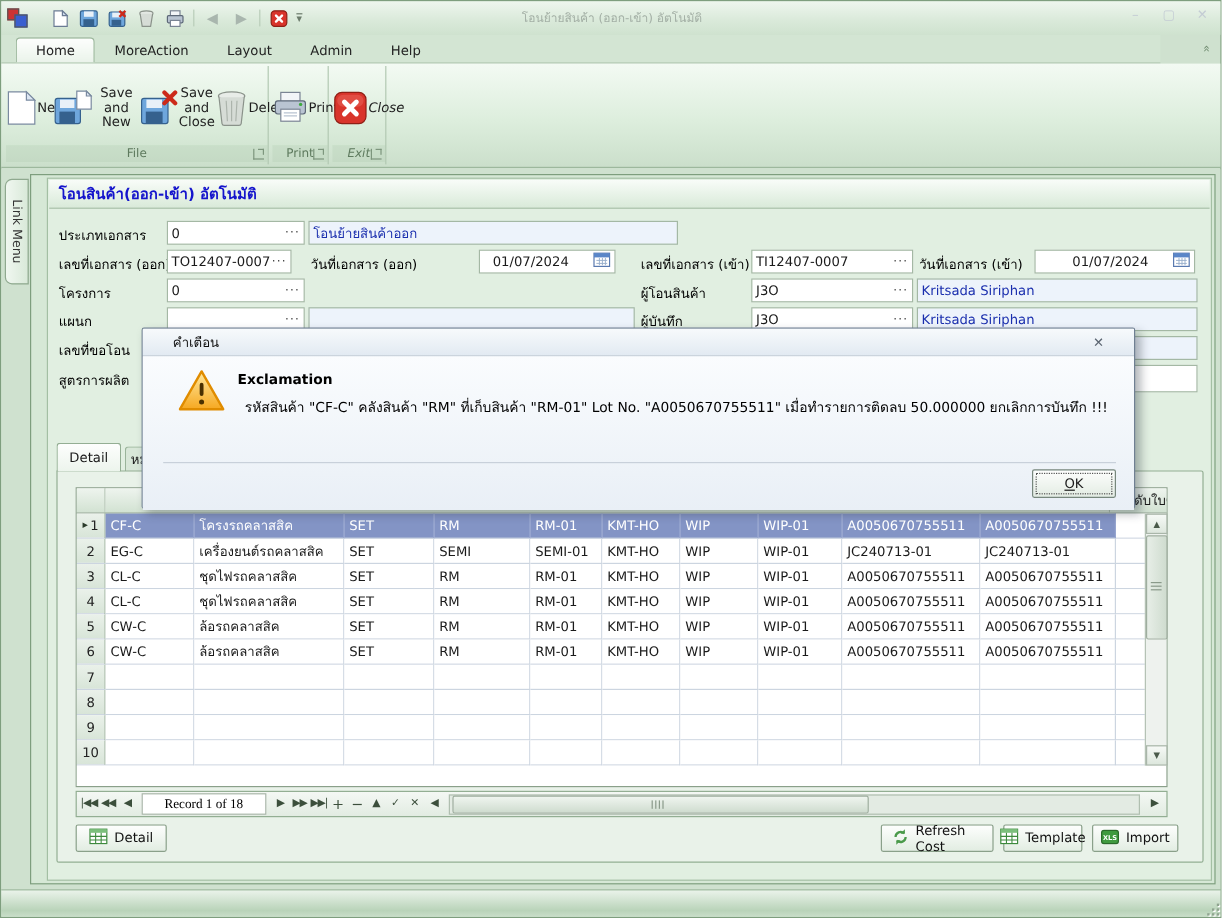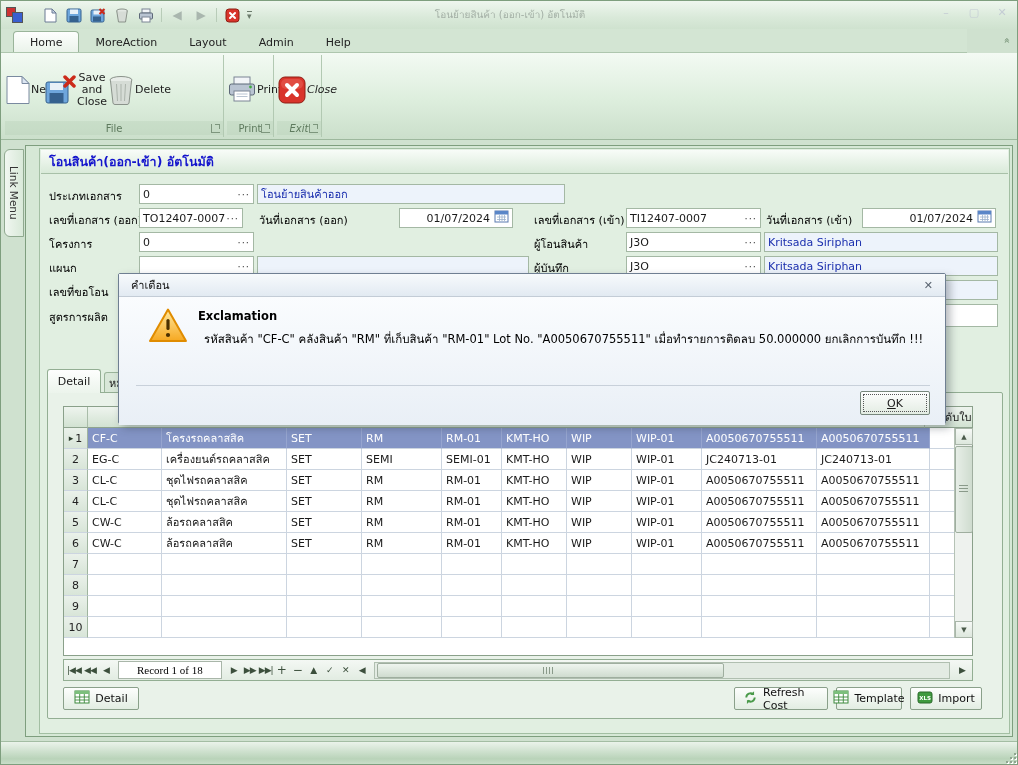--- a/index.html
+++ b/index.html
@@ -56,21 +56,21 @@
   .pagehead{left:40px;top:149px;width:967px;height:24px;
     background:linear-gradient(#f8fcf8,#d9ead9);border-bottom:1px solid #a8c0a8;
     display:flex;align-items:center;padding-left:8px;color:#1414cc;font-weight:bold;font-size:12.5px;}
 
   
   .flabel{height:16px;color:#000;}
   .fld{height:20px;border:1px solid #a4b8a4;background:#fff;display:flex;align-items:center;
     padding:0 3px;overflow:hidden;}
   .fld.ro{background:#edf3fb;color:#1b2fae;}
   .fld .dots{margin-left:auto;color:#444;letter-spacing:1px;font-size:10px;}
-  .fld.date{justify-content:flex-end;gap:4px;}
+  .fld.date{justify-content:flex-end;gap:20px;}
   .fval{white-space:nowrap;}
 
   
   .dtab{left:46px;top:368px;width:54px;height:24px;background:linear-gradient(#fdfefd,#ecf4ec);
     border:1px solid #93ae93;border-bottom:none;border-radius:3px 3px 0 0;z-index:3;
     display:flex;align-items:center;justify-content:center;}
   .ntab{left:103px;top:371px;width:48px;height:21px;background:#d8e7d8;border:1px solid #9ab49a;
     border-bottom:none;border-radius:3px 3px 0 0;display:flex;align-items:center;padding-left:4px;overflow:hidden;}
   .tabpanel{left:46px;top:391px;width:956px;height:327px;background:#e9f2e9;border:1px solid #93ae93;border-radius:0 2px 2px 2px;z-index:2;}
 
@@ -113,21 +113,21 @@
   
   .fbtn{height:23px;border:1px solid #8aa08a;border-radius:2px;
     background:linear-gradient(#fdfefd,#e2ede2);display:flex;align-items:center;justify-content:center;
     gap:5px;padding:0 8px;color:#111;z-index:3;}
 
   
   .dialog{left:117px;top:272px;width:828px;height:151px;background:#eef3f9;
     border:1px solid #6f7f92;border-radius:2px;box-shadow:4px 4px 8px rgba(40,50,60,.35);z-index:50;}
   .dtitle{position:absolute;left:0;top:0;width:100%;height:23px;
     background:linear-gradient(#f7fafc,#e2eaf2);border-bottom:1px solid #c3ccd6;
-    display:flex;align-items:center;padding:0 12px;box-sizing:border-box;color:#111;font-family:Liberation Serif, serif;}
+    display:flex;align-items:center;padding:0 25px;box-sizing:border-box;color:#111;font-family:Liberation Serif, serif;}
   .dclose{margin-left:auto;color:#5a6470;font-size:11px;}
   .dbody{position:absolute;left:0;top:23px;width:100%;height:128px;
     background:linear-gradient(#fafcfe,#e9eff6);}
   .dhead{position:absolute;left:79px;top:12px;font-weight:bold;font-size:11.5px;color:#000;}
   .dmsg{position:absolute;left:85px;top:33px;font-size:11.5px;color:#000;white-space:nowrap;}
   .dsep{position:absolute;left:17px;top:88px;width:794px;height:1px;background:#c8d0da;}
   .okbtn{position:absolute;left:741px;top:94px;width:68px;height:22px;border:1px solid #77877c;
     border-radius:2px;background:linear-gradient(#fdfefd,#e3ece3);
     display:flex;align-items:center;justify-content:center;outline:1px dotted #555;outline-offset:-4px;}
   .okbtn span::first-letter{text-decoration:underline;}
@@ -217,20 +217,32 @@
       <div class="gbtns">
         <div class="rbtn" style="width:40px">
           <span class="ric">
               <svg width="26" height="30" viewBox="0 0 26 30">
                 <path d="M2 1.5h15l7 7v20H2z" fill="#fff" stroke="#7a8aa0"></path>
                 <path d="M17 1.5l7 7h-7z" fill="#dce6f2" stroke="#7a8aa0"></path>
               </svg>
             </span>
           <span>New</span>
         </div>
+        <div class="rbtn" style="width:72px">
+          <span class="ric">
+              <svg width="32" height="30" viewBox="0 0 32 30">
+                <rect x="1" y="7" width="21" height="21" rx="2" fill="#6ea6dc" stroke="#35618e"></rect>
+                <rect x="5" y="8" width="12" height="7" fill="#e8f0f8"></rect>
+                <rect x="4.5" y="18" width="13" height="10" fill="#35618e"></rect>
+                <path d="M19 1h8l4 4v11h-12z" fill="#fff" stroke="#7a8aa0"></path>
+                <path d="M27 1l4 4h-4z" fill="#dce6f2" stroke="#7a8aa0"></path>
+              </svg>
+            </span>
+          <span>Save and New</span>
+        </div>
         <div class="rbtn" style="width:62px">
           <span class="ric">
               <svg width="32" height="30" viewBox="0 0 32 30">
                 <rect x="1" y="7" width="22" height="21" rx="2" fill="#6ea6dc" stroke="#35618e"></rect>
                 <rect x="5" y="8" width="13" height="7" fill="#e8f0f8"></rect>
                 <rect x="4.5" y="18" width="14" height="10" fill="#35618e"></rect>
                 <path d="M20 2l9 9M29 2l-9 9" stroke="#cc2a1a" stroke-width="3.5" stroke-linecap="round"></path>
               </svg>
             </span>
           <span>Save and Close</span>

